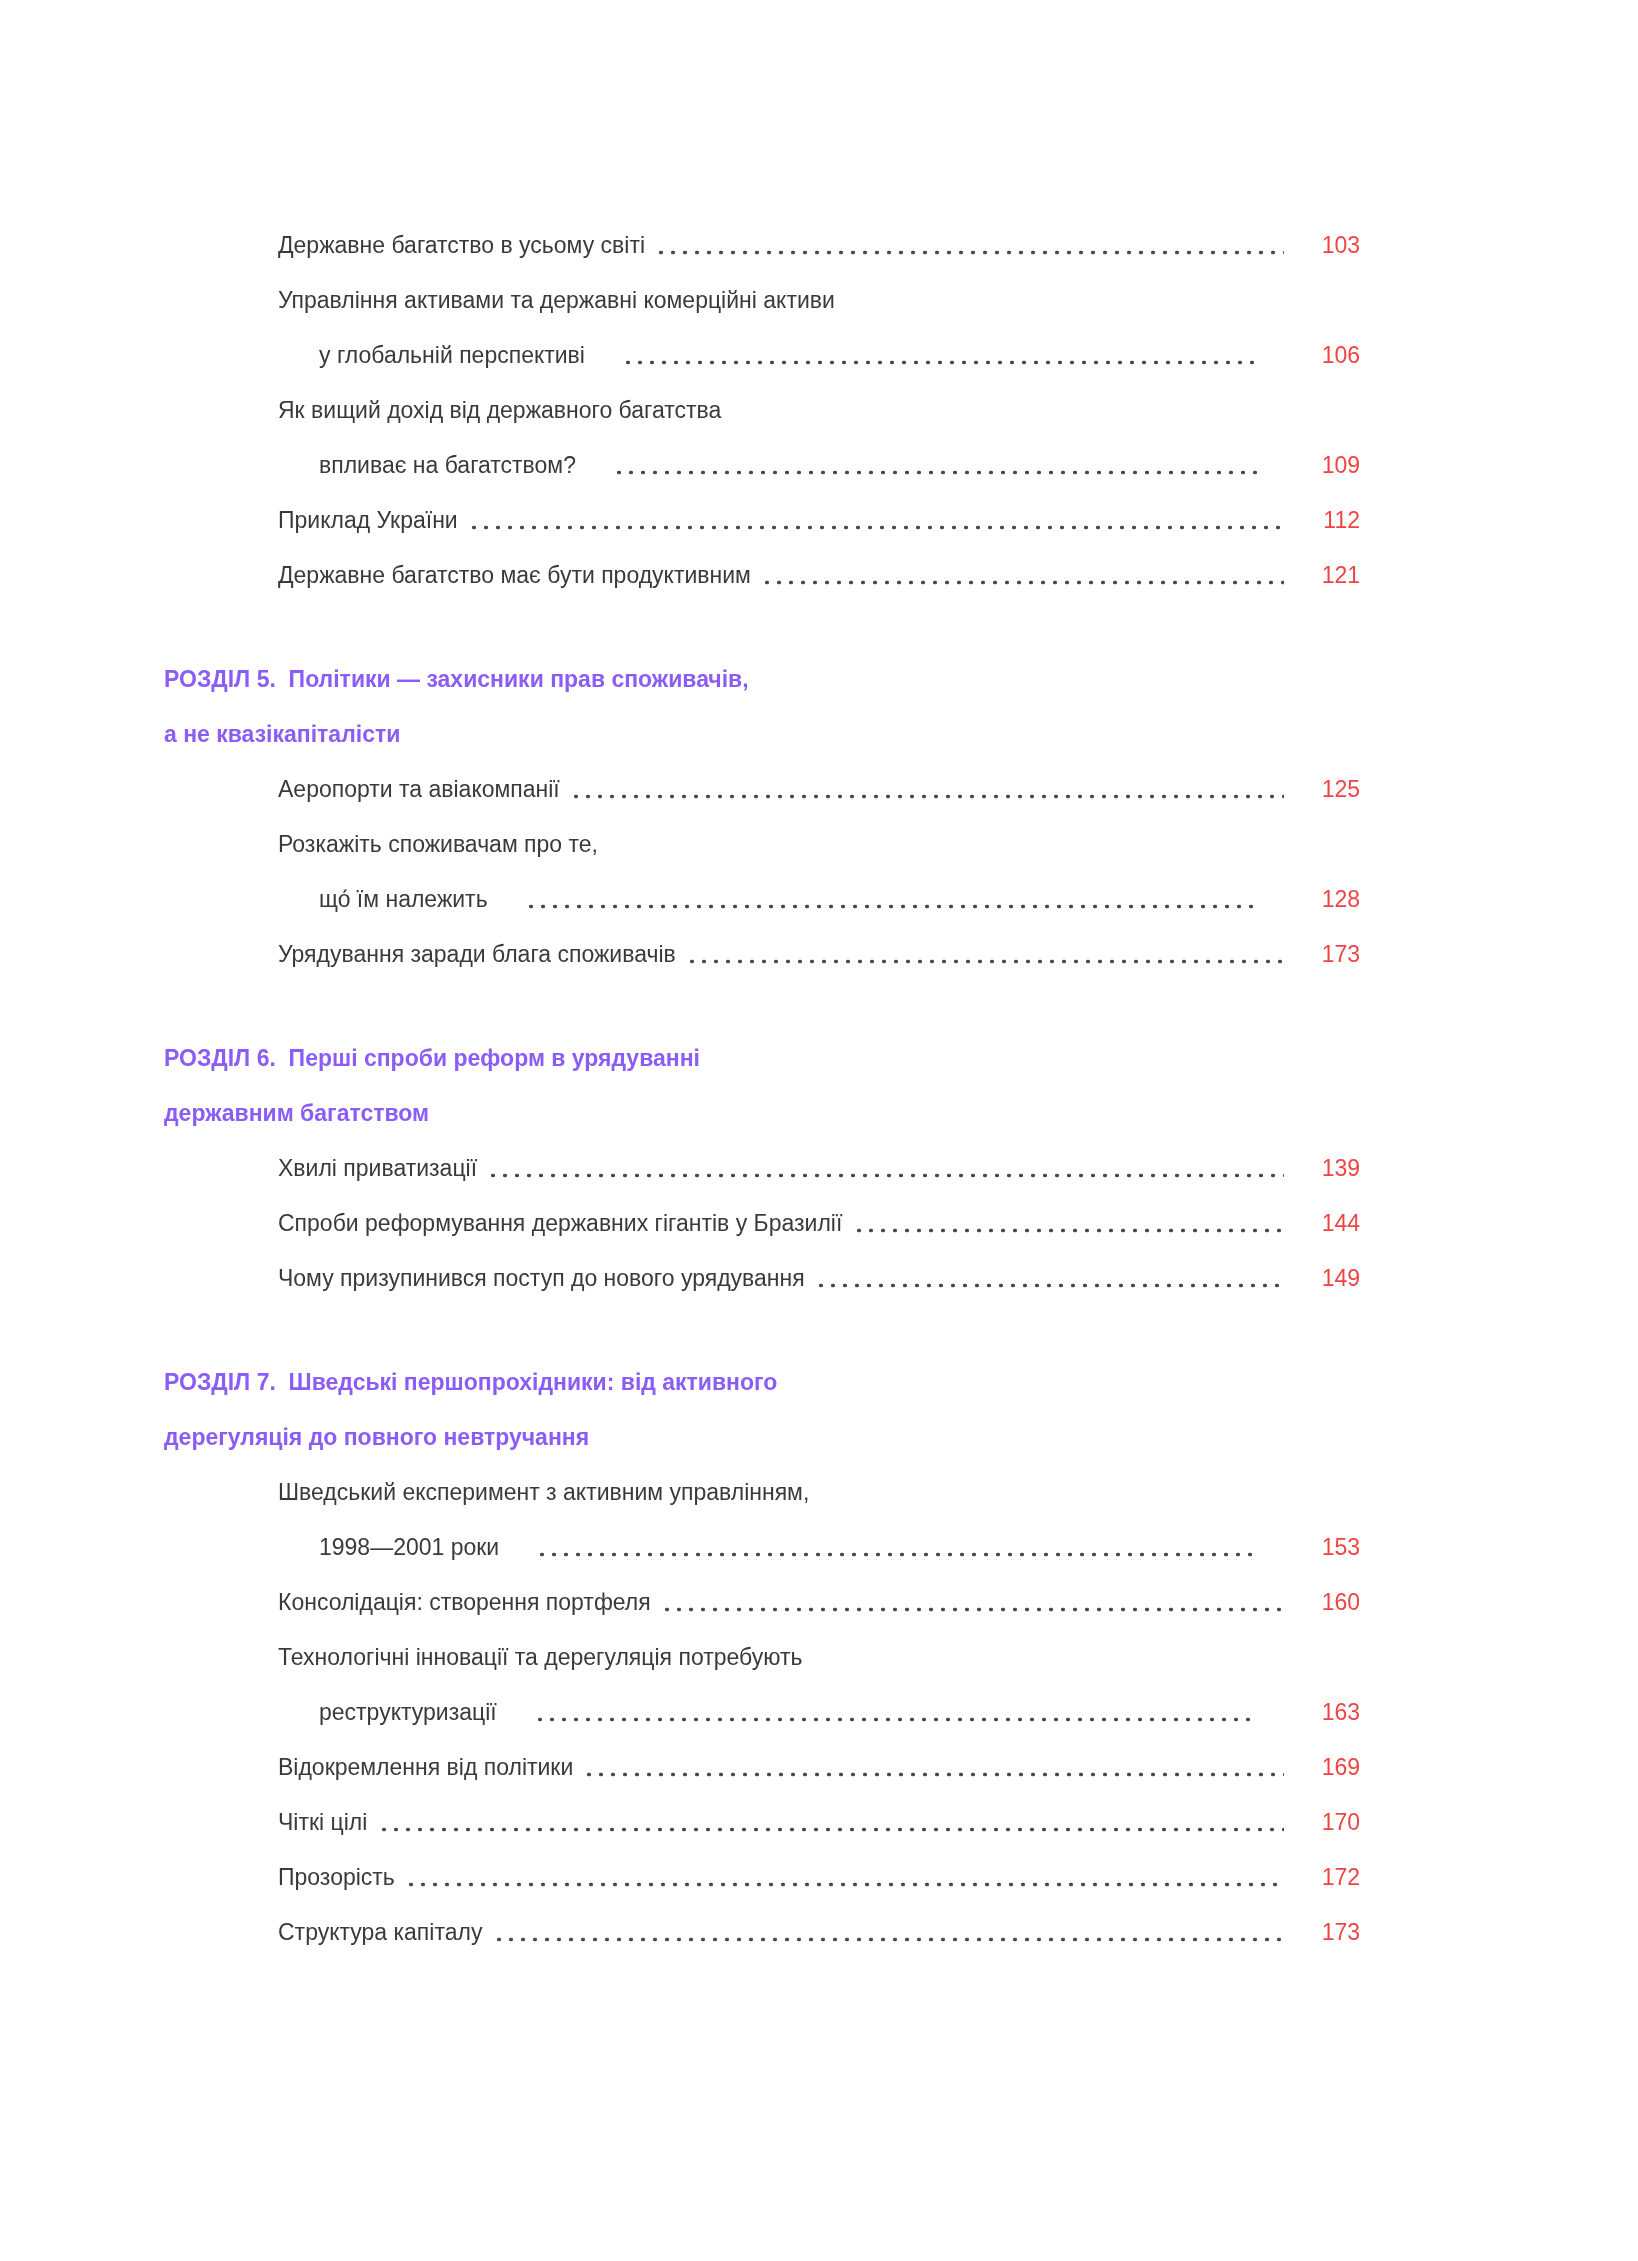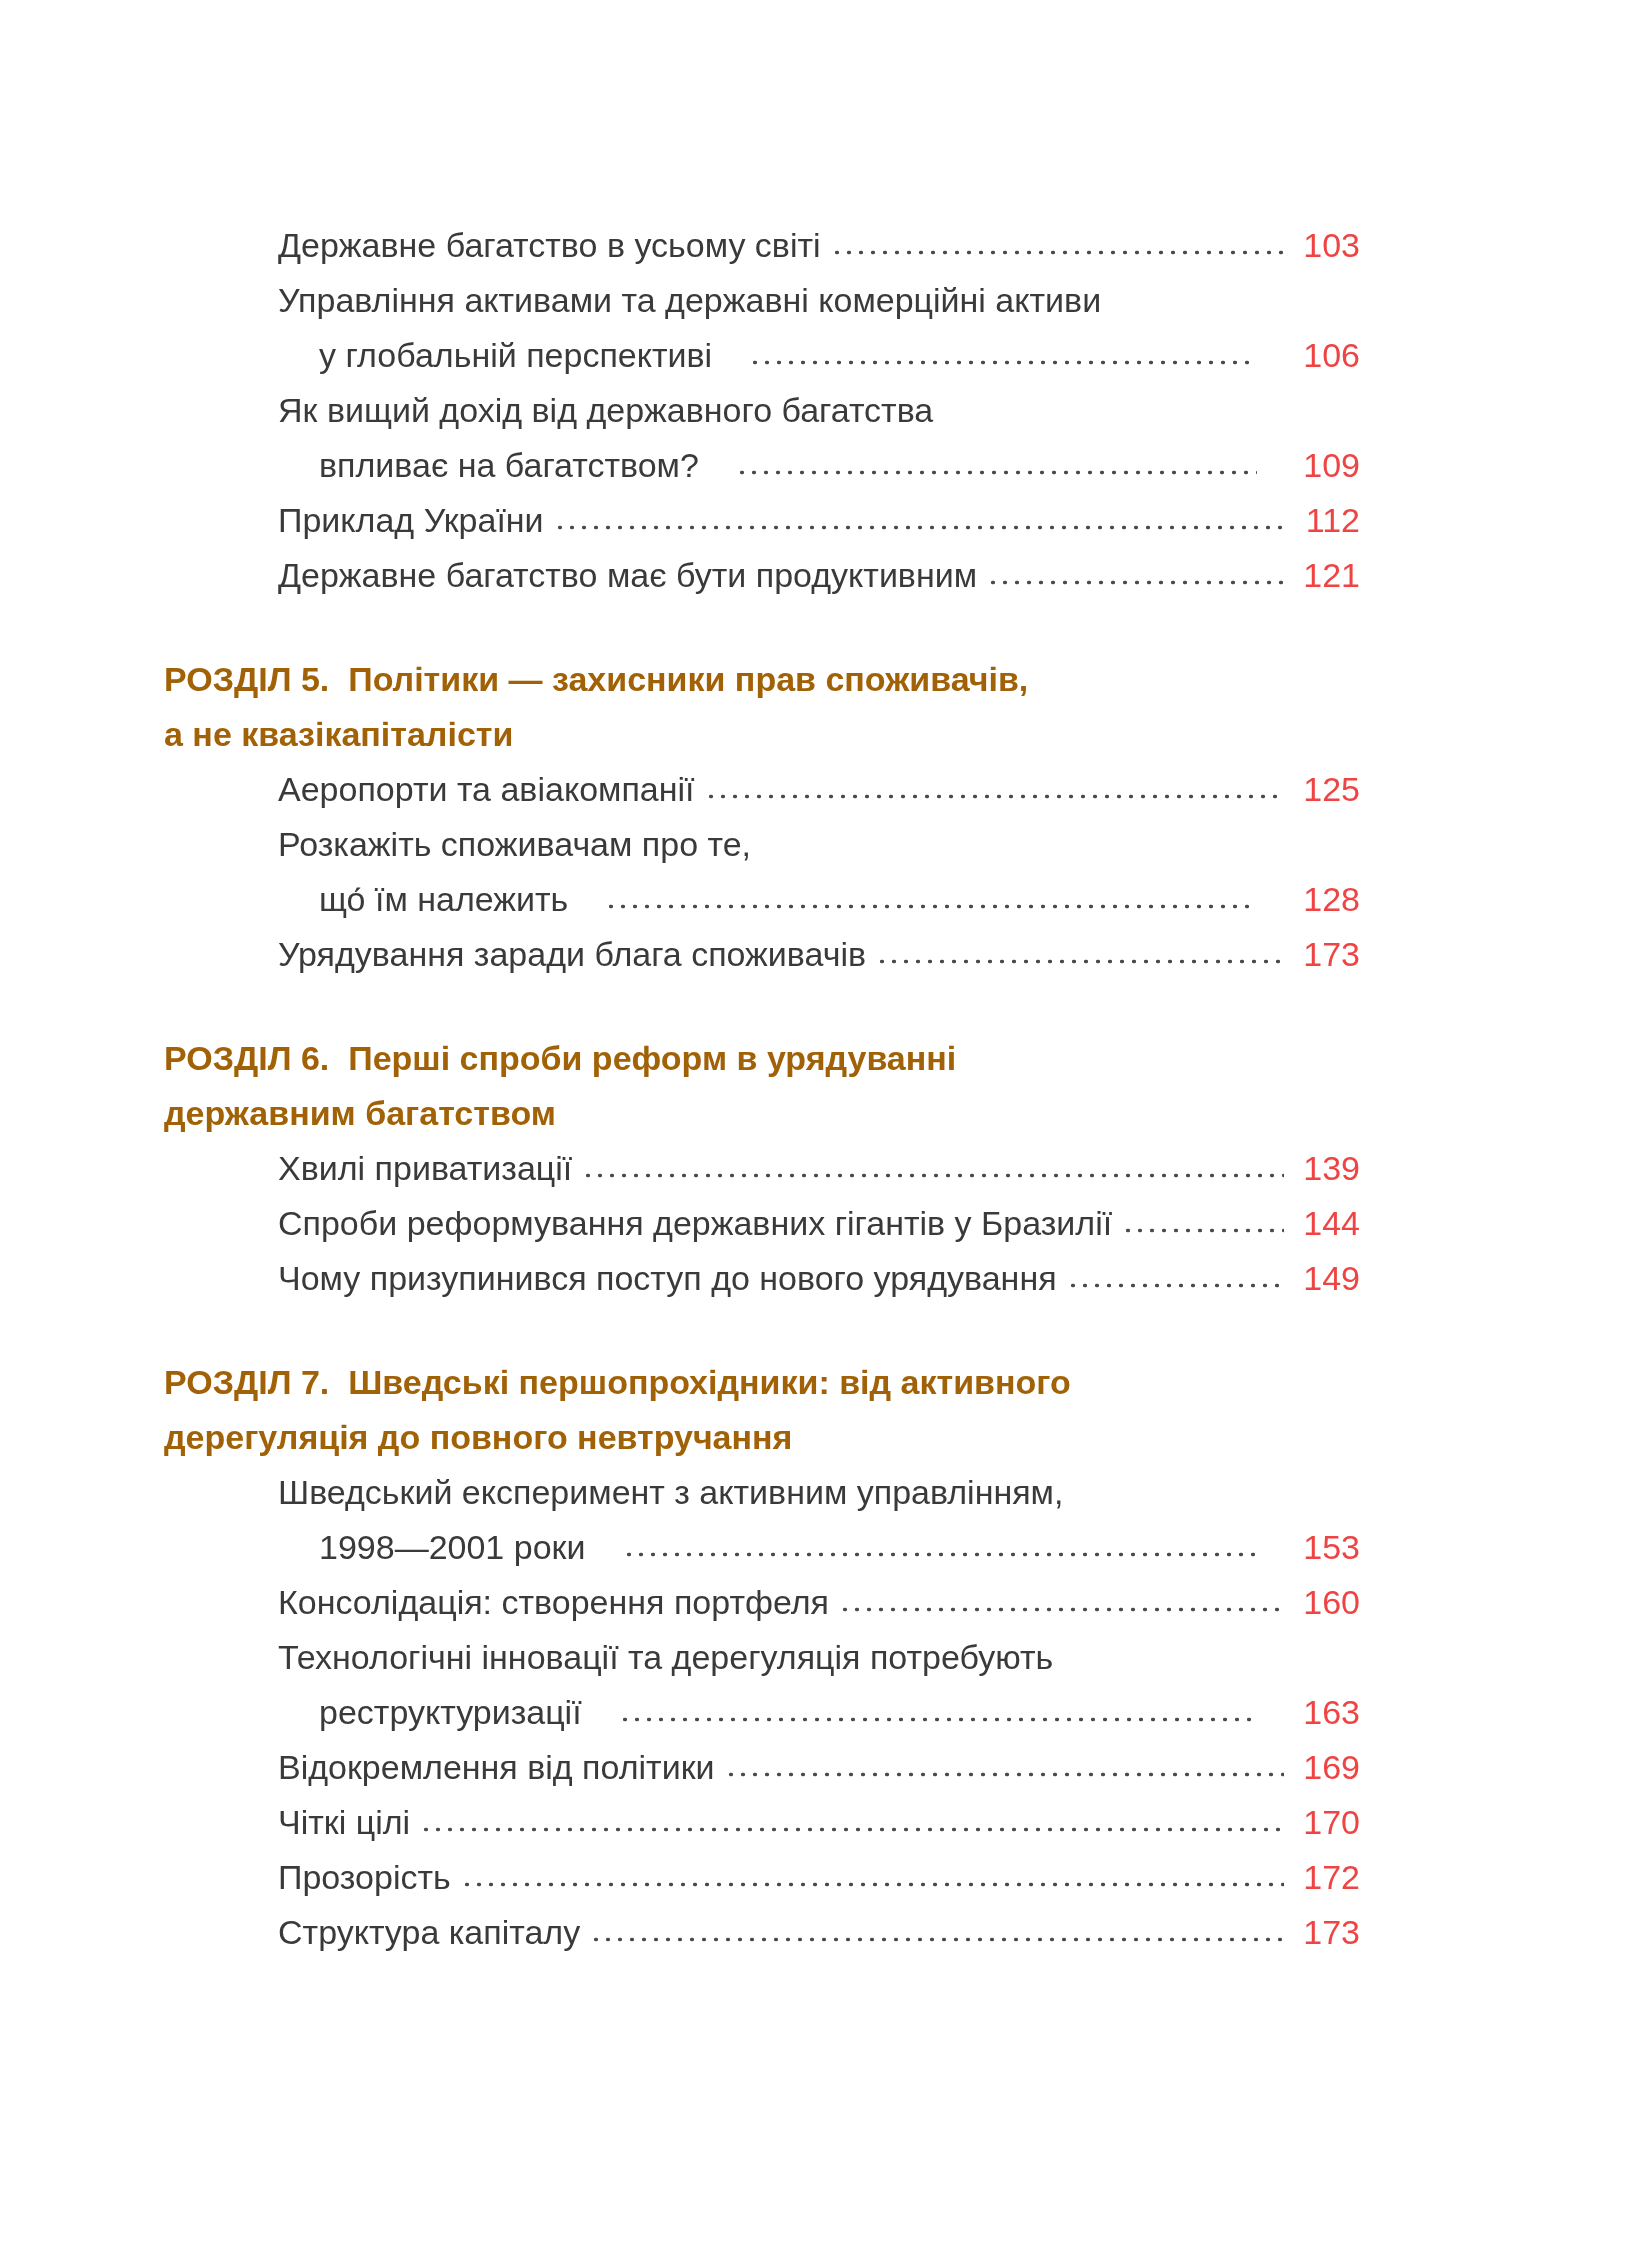--- a/index.html
+++ b/index.html
@@ -14,28 +14,28 @@
     background: #ffffff;
     overflow: hidden;
     font-family: "Liberation Sans", "DejaVu Sans", sans-serif;
     color: #3a3a3a;
   }
   .toc {
     position: absolute;
     left: 164px;
     top: 218px;
     width: 1196px;
-    font-size: 34px;
+    font-size: 23px;
     line-height: 55px;
   }
   .toc-section { margin-top: 49px; }
   .toc-section:first-child { margin-top: 0; }
   .heading-line {
     font-weight: bold;
-    color: #a16207;
+    color: #8b5cf6;
     white-space: pre;
   }
   .entry { }
   .entry-line {
     display: flex;
     align-items: stretch;
     padding-left: 114px;
   }
   .entry-line.cont { padding-left: 155px; gap: 27px; }
   .entry-text { white-space: pre; }

